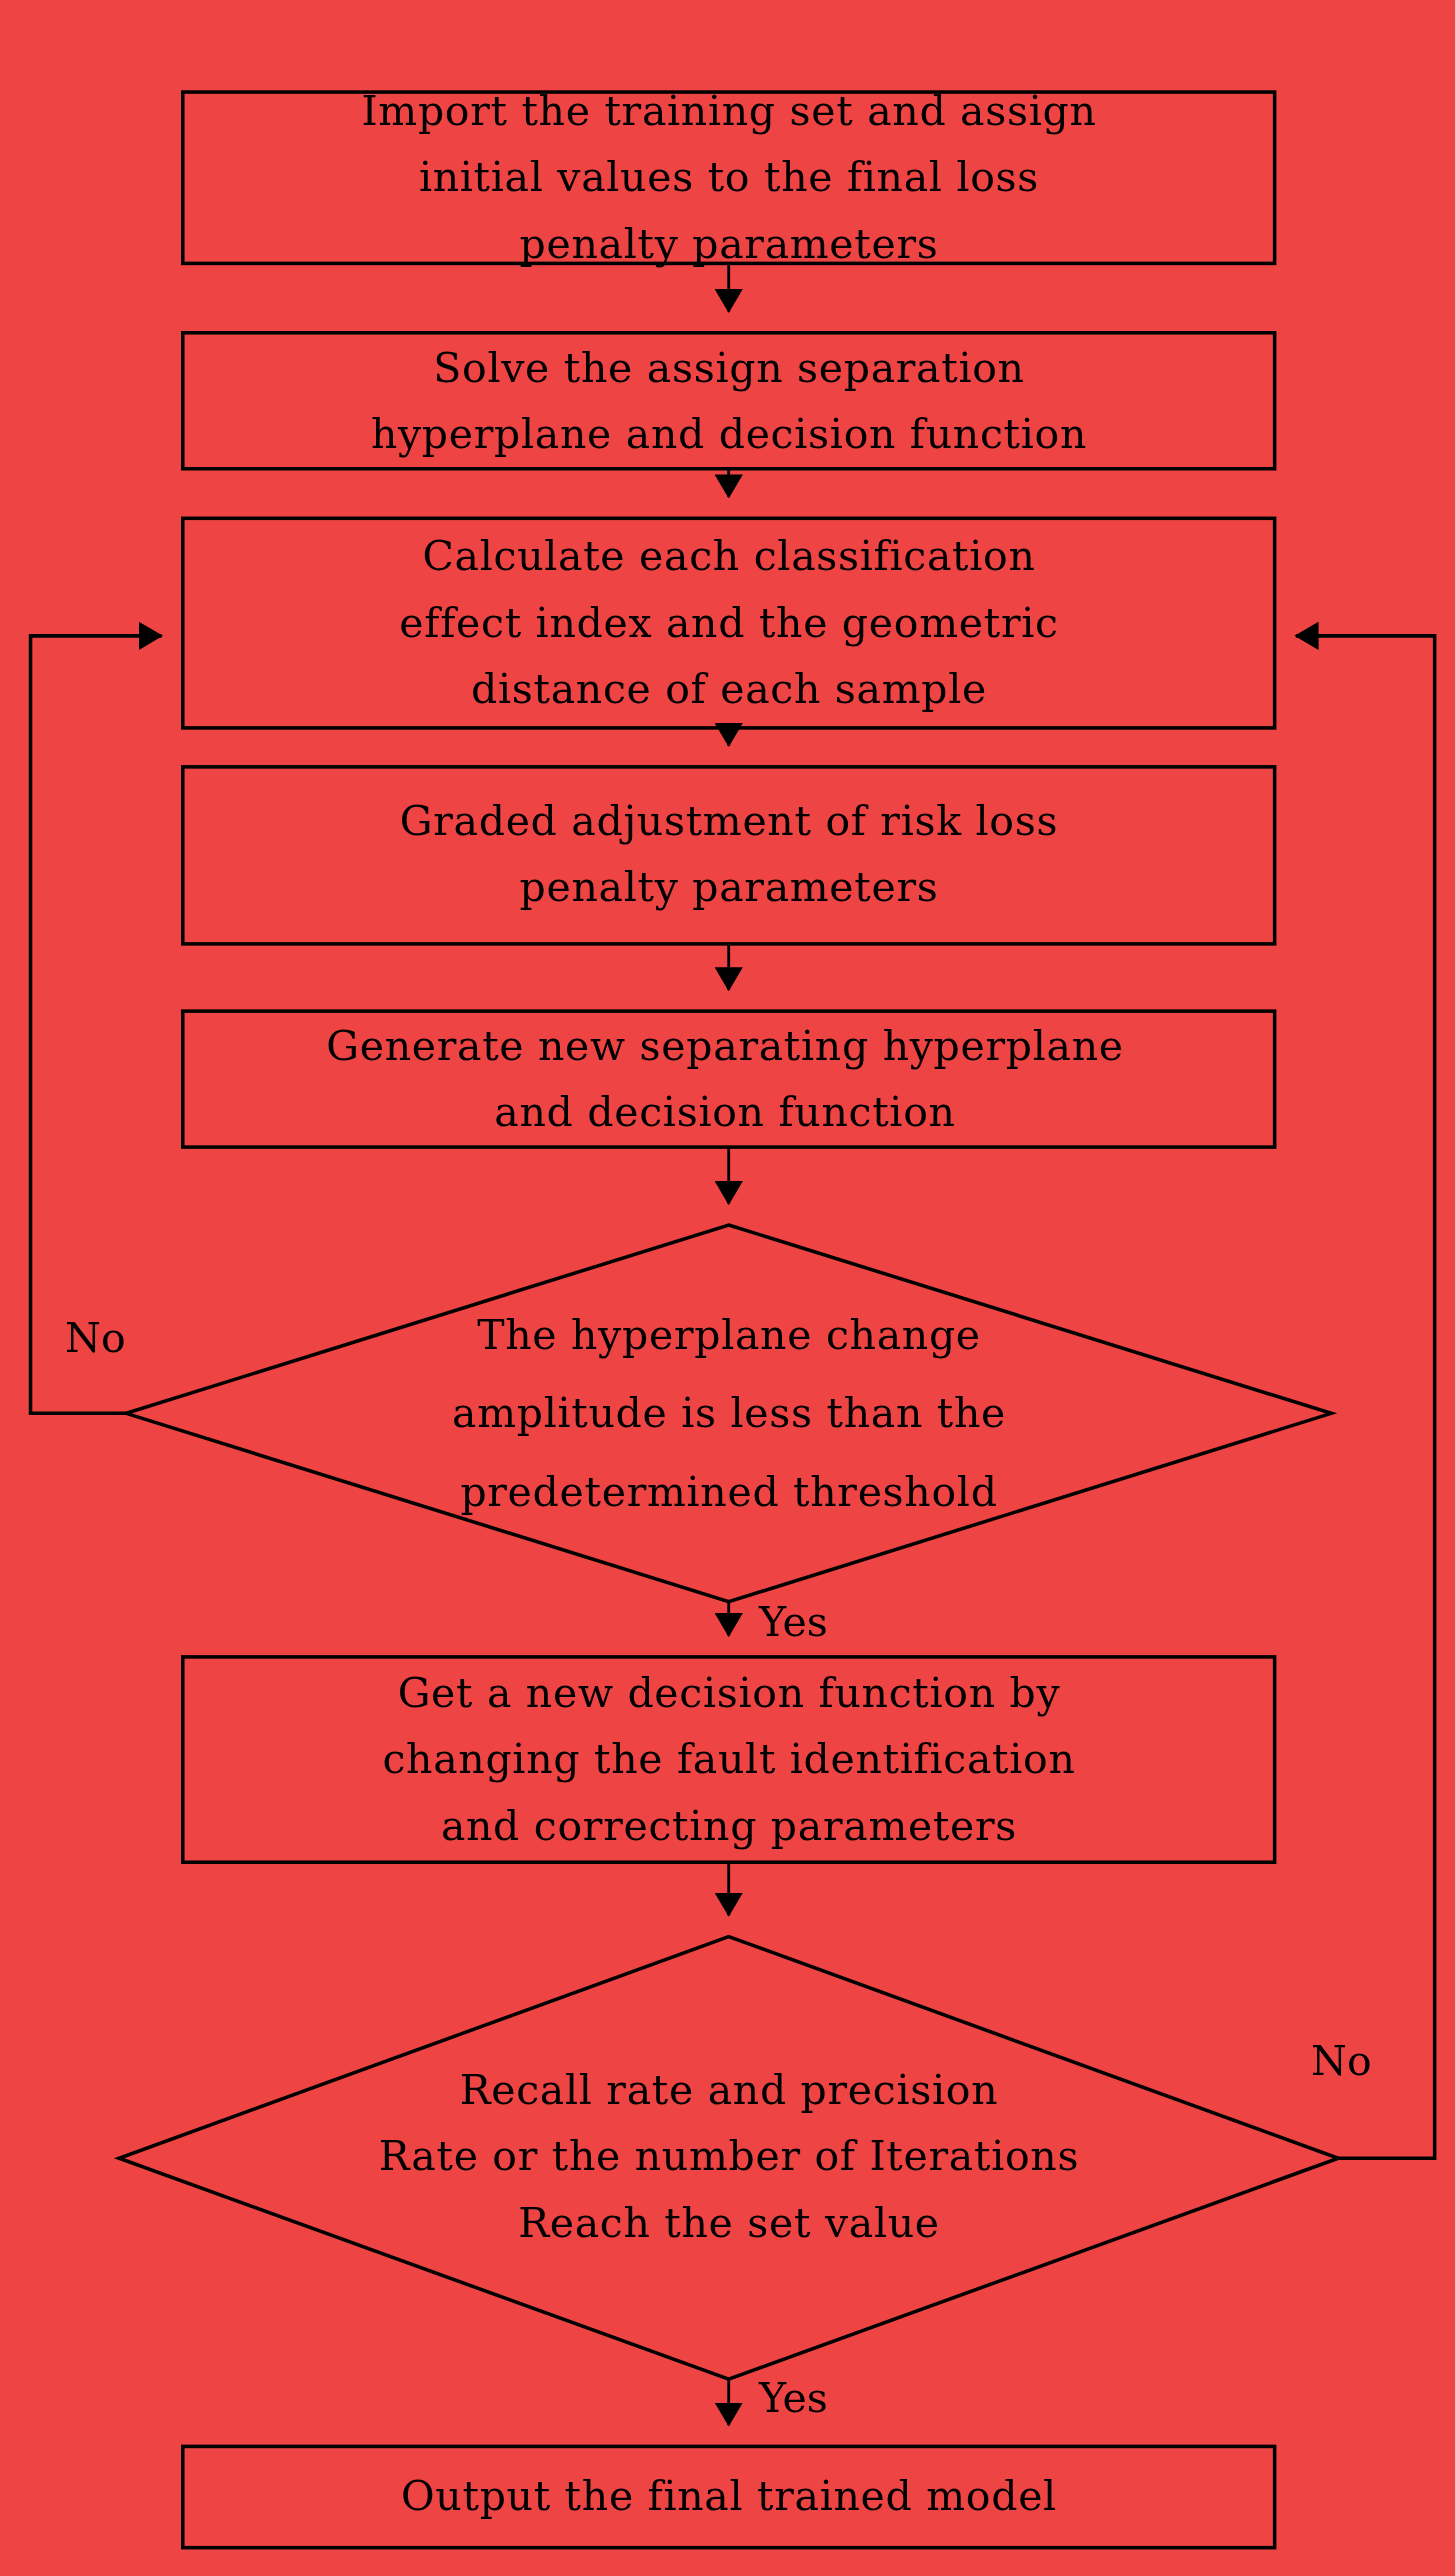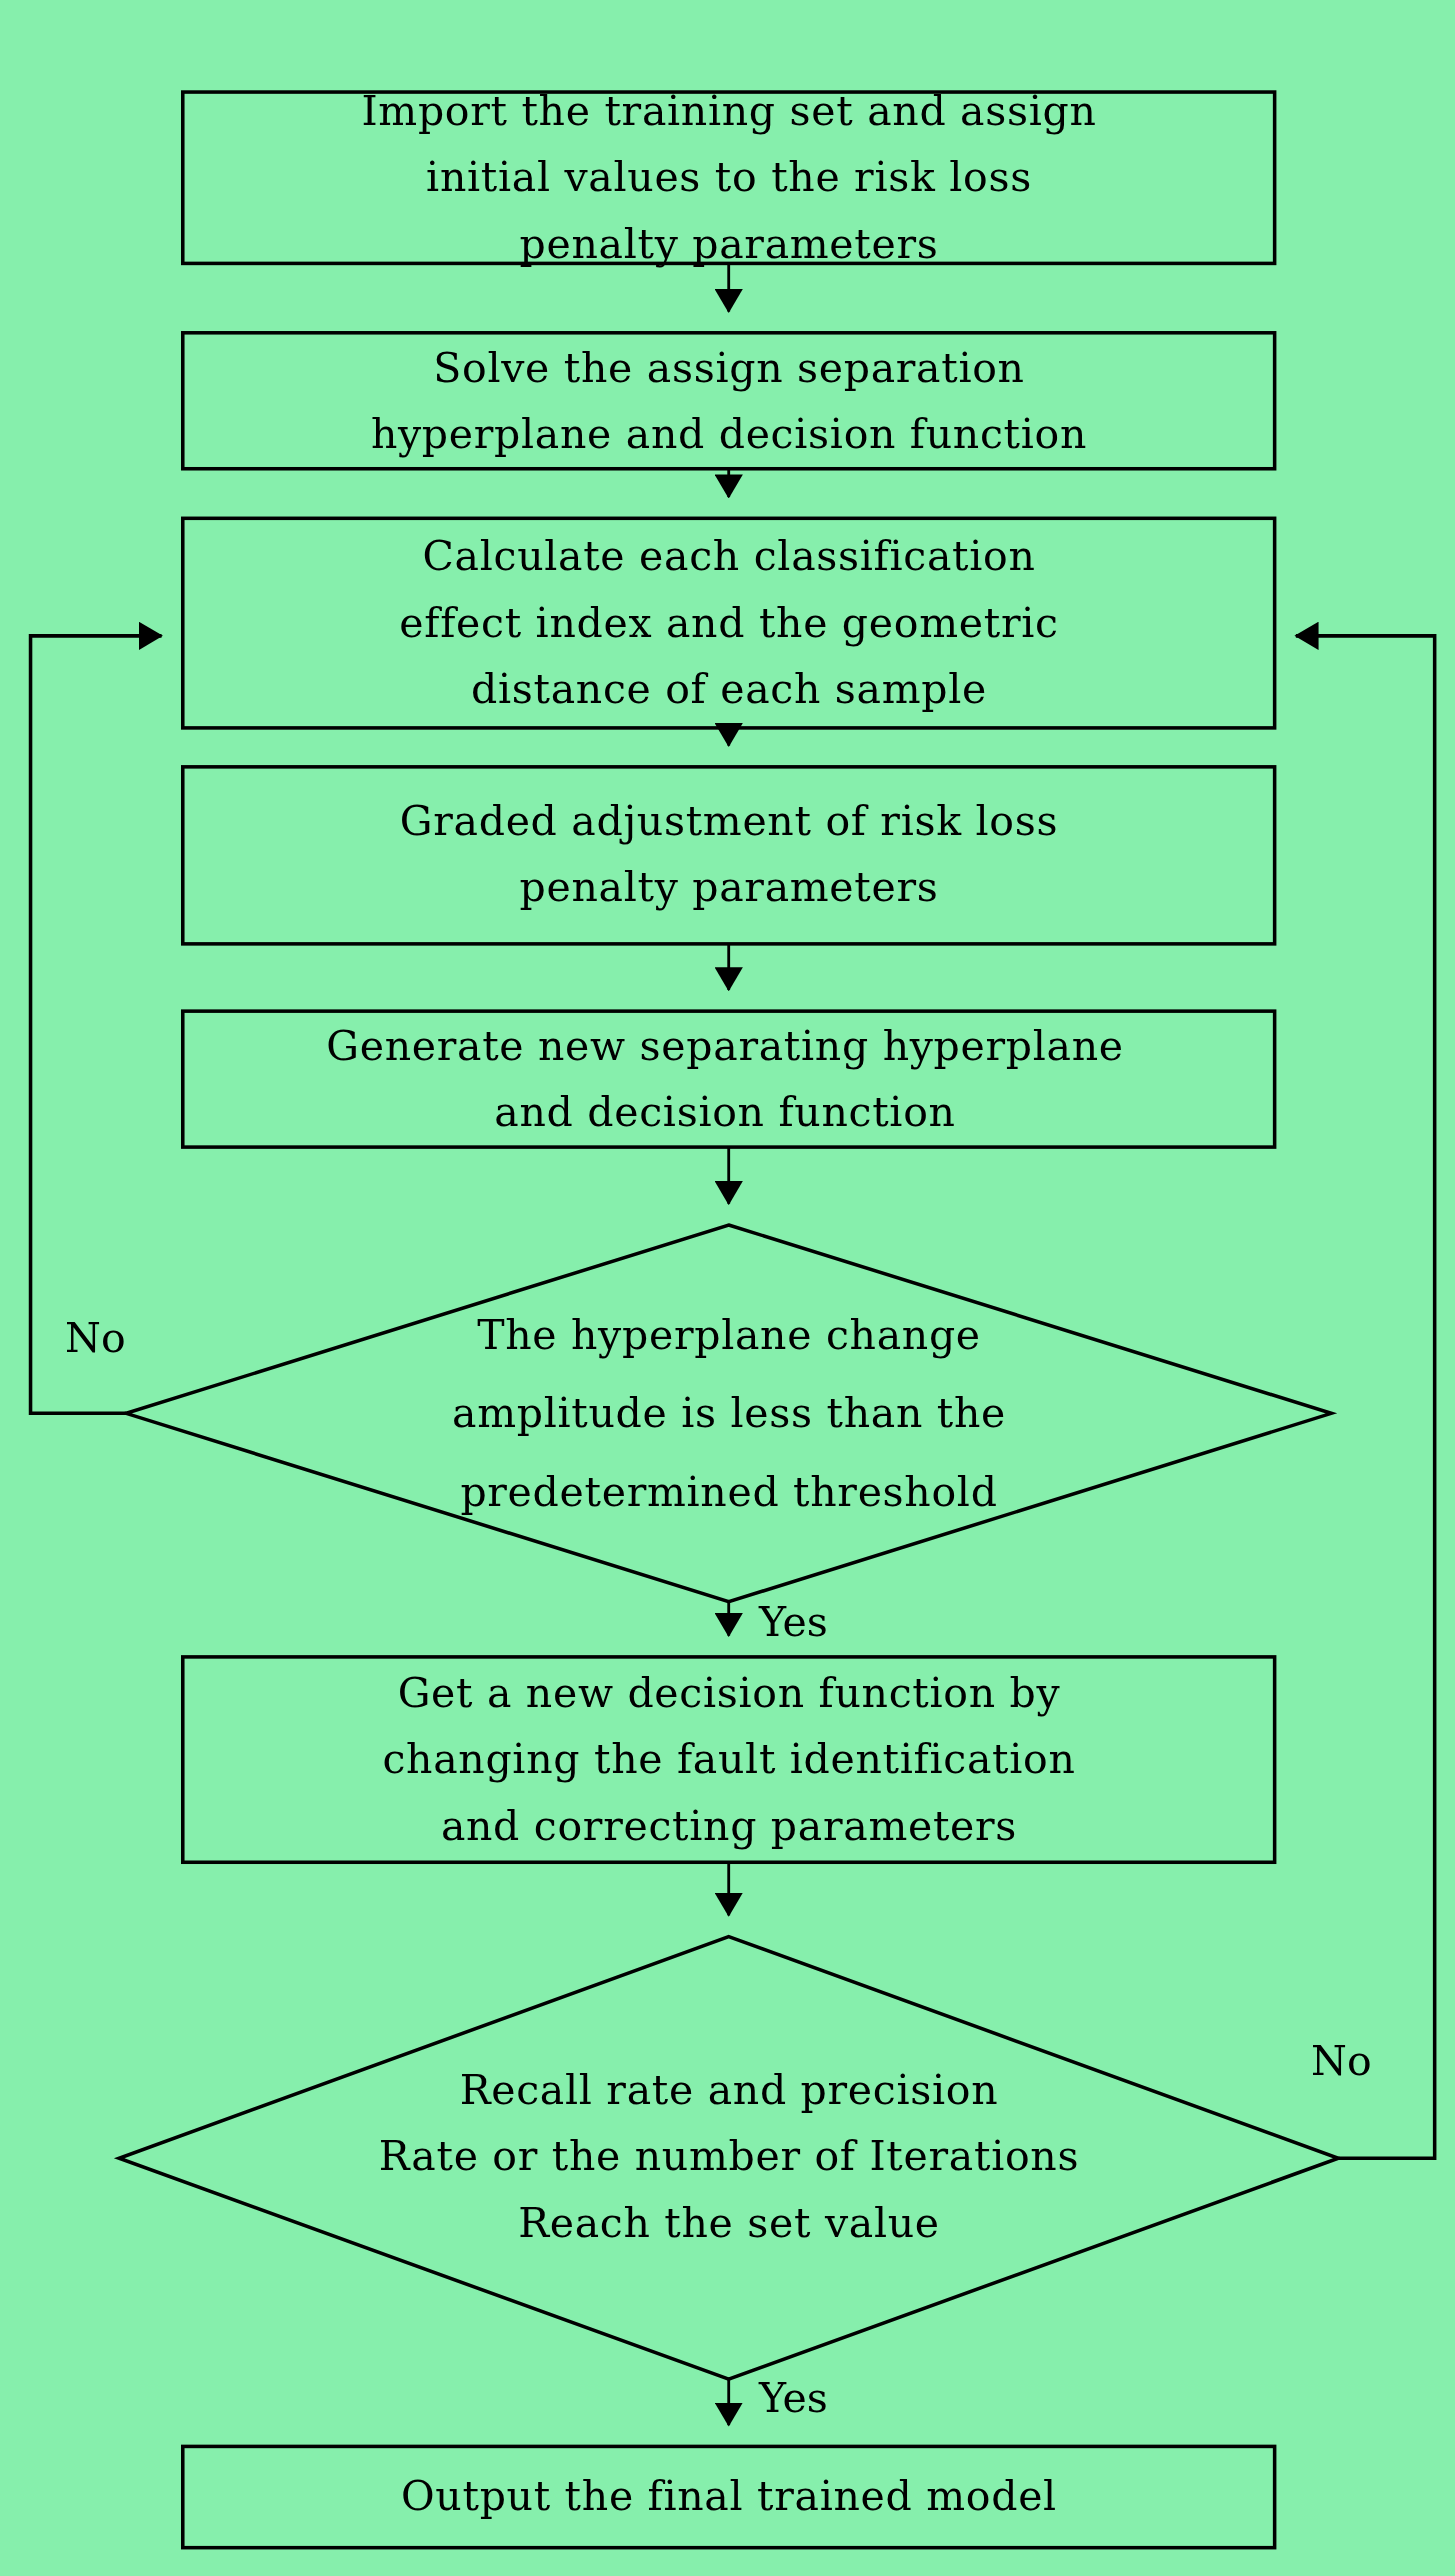--- a/index.html
+++ b/index.html
@@ -9,21 +9,21 @@
     background: #ffffff;
   }
   body {
     font-family: "DejaVu Serif", "Liberation Serif", serif;
     color: #000000;
   }
   #canvas {
     position: relative;
     width: 1456px;
     height: 2576px;
-    background: #86efac;
+    background: #ef4444;
     overflow: hidden;
   }
   #flow-svg {
     position: absolute;
     left: 0;
     top: 0;
     width: 1456px;
     height: 2576px;
   }
   .node-text {
@@ -94,21 +94,21 @@
 
     <g stroke="#000000" fill="none" stroke-width="5">
       <path d="M 178 1996 L 43 1996 L 43 898 L 228 898" marker-end="url(#arrowhead-big)"></path>
 
       <path d="M 1890 3048 L 2026 3048 L 2026 898 L 1830 898" marker-end="url(#arrowhead-big)"></path>
     </g>
   </svg>
 
   <div class="node-text" style="left:183px; top:92px; width:1092px; height:171px;">
     <span class="ln">Import the training set and assign</span>
-    <span class="ln">initial values to the risk loss</span>
+    <span class="ln">initial values to the final loss</span>
     <span class="ln">penalty parameters</span>
   </div>
 
   <div class="node-text" style="left:183px; top:333px; width:1092px; height:136px;">
     <span class="ln">Solve the assign separation</span>
     <span class="ln">hyperplane and decision function</span>
   </div>
 
   <div class="node-text" style="left:183px; top:518px; width:1092px; height:210px;text-align:center;">
     <span class="ln">Calculate each classification</span>

